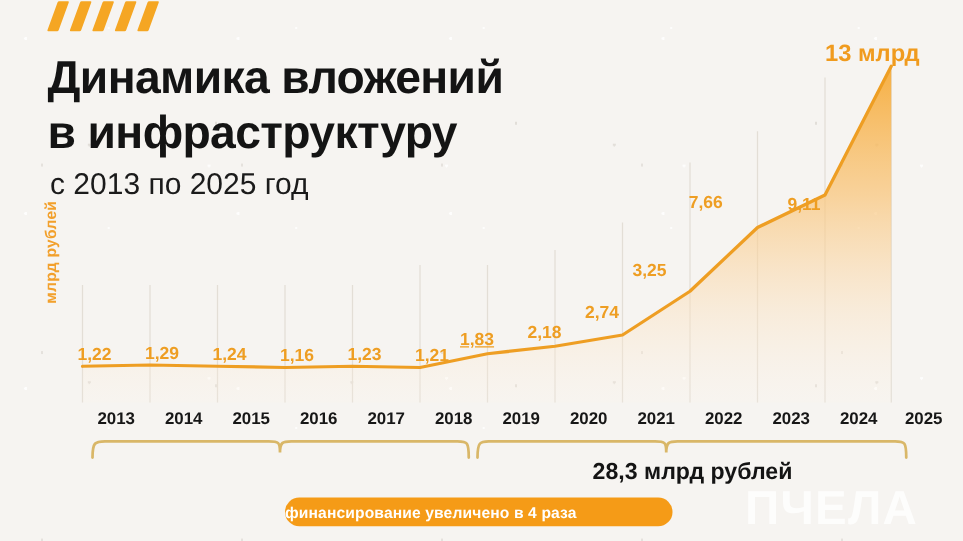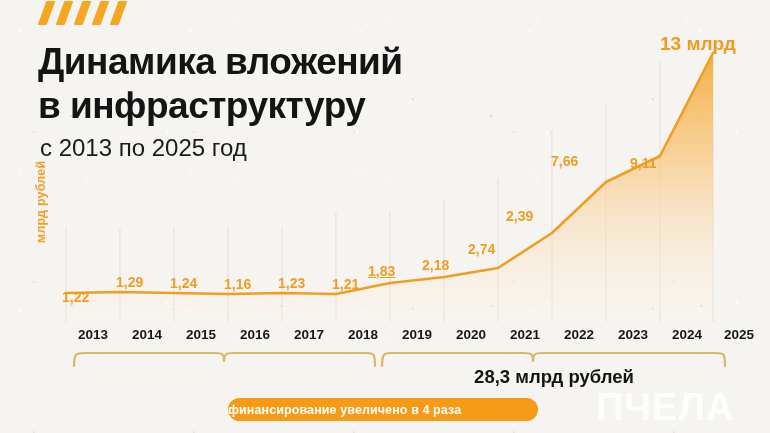--- a/index.html
+++ b/index.html
@@ -141,30 +141,30 @@
       <line x1="606" y1="105" x2="606" y2="322"></line>
       <line x1="660" y1="62" x2="660" y2="322"></line>
       <line x1="713" y1="52" x2="713" y2="322"></line>
     </g>
 
     <path id="area-fill" fill="url(#areaFill)" stroke="none" d="M 66,293 L 120,292 L 174,293 L 228,294 L 282,293 L 336,294 L 390,283 L 444,277 L 498,268 L 552,233 L 606,182 L 660,156 L 713,53 L 713,322 L 66,322 Z"></path>
 
     <path id="area-line" fill="none" stroke="#EE9E23" stroke-width="2.6" stroke-linejoin="round" stroke-linecap="round" d="M 66,293 L 120,292 L 174,293 L 228,294 L 282,293 L 336,294 L 390,283 L 444,277 L 498,268 L 552,233 L 606,182 L 660,156 L 713,53"></path>
   </svg>
 
-  <div class="vlabel" style="left:62px;  top:289px;">1,22</div>
+  <div class="vlabel" style="left:62px;  top:275px;">1,22</div>
   <div class="vlabel" style="left:116px; top:274px;">1,29</div>
   <div class="vlabel" style="left:170px; top:275px;">1,24</div>
   <div class="vlabel" style="left:224px; top:276px;">1,16</div>
   <div class="vlabel" style="left:278px; top:275px;">1,23</div>
   <div class="vlabel" style="left:332px; top:276px;">1,21</div>
   <div class="vlabel" style="left:368px; top:263px;text-decoration:underline;">1,83</div>
   <div class="vlabel" style="left:422px; top:257px;">2,18</div>
   <div class="vlabel" style="left:468px; top:241px;">2,74</div>
-  <div class="vlabel" style="left:506px; top:208px;">2,39</div>
+  <div class="vlabel" style="left:506px; top:208px;">3,25</div>
   <div class="vlabel" style="left:551px; top:153px;">7,66</div>
   <div class="vlabel" style="left:630px; top:119px;margin-top:36px;">9,11</div>
   <div class="vlabel big" style="left:660px; top:33px;">13 млрд</div>
 
   <div class="year" style="left:65px;">2013</div>
   <div class="year" style="left:119px;">2014</div>
   <div class="year" style="left:173px;">2015</div>
   <div class="year" style="left:227px;">2016</div>
   <div class="year" style="left:281px;">2017</div>
   <div class="year" style="left:335px;">2018</div>

